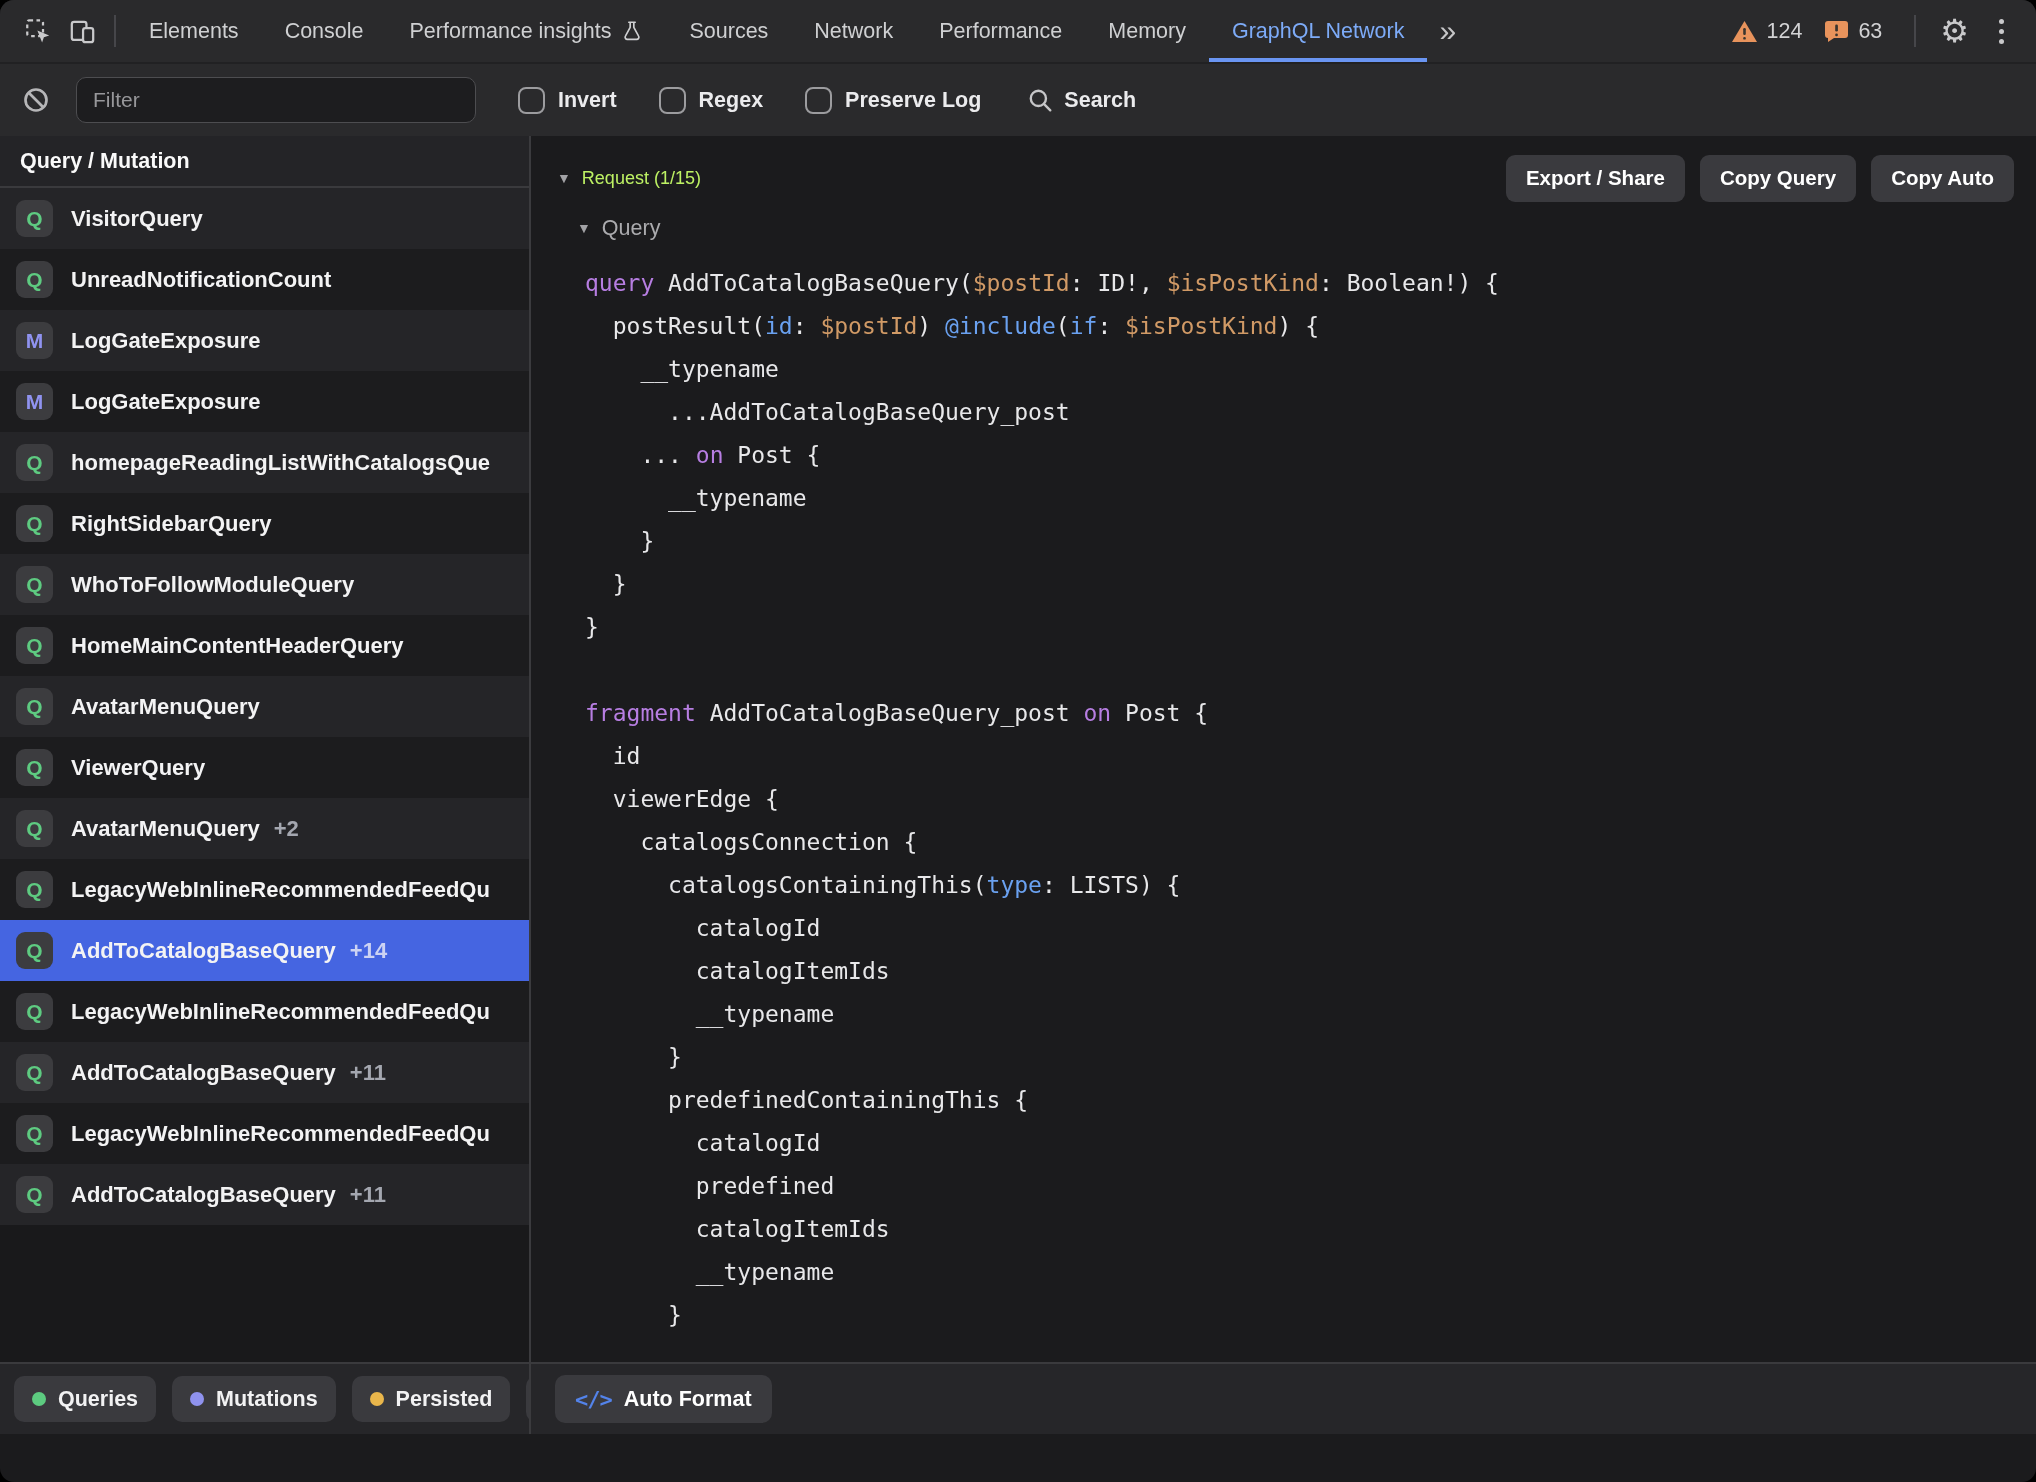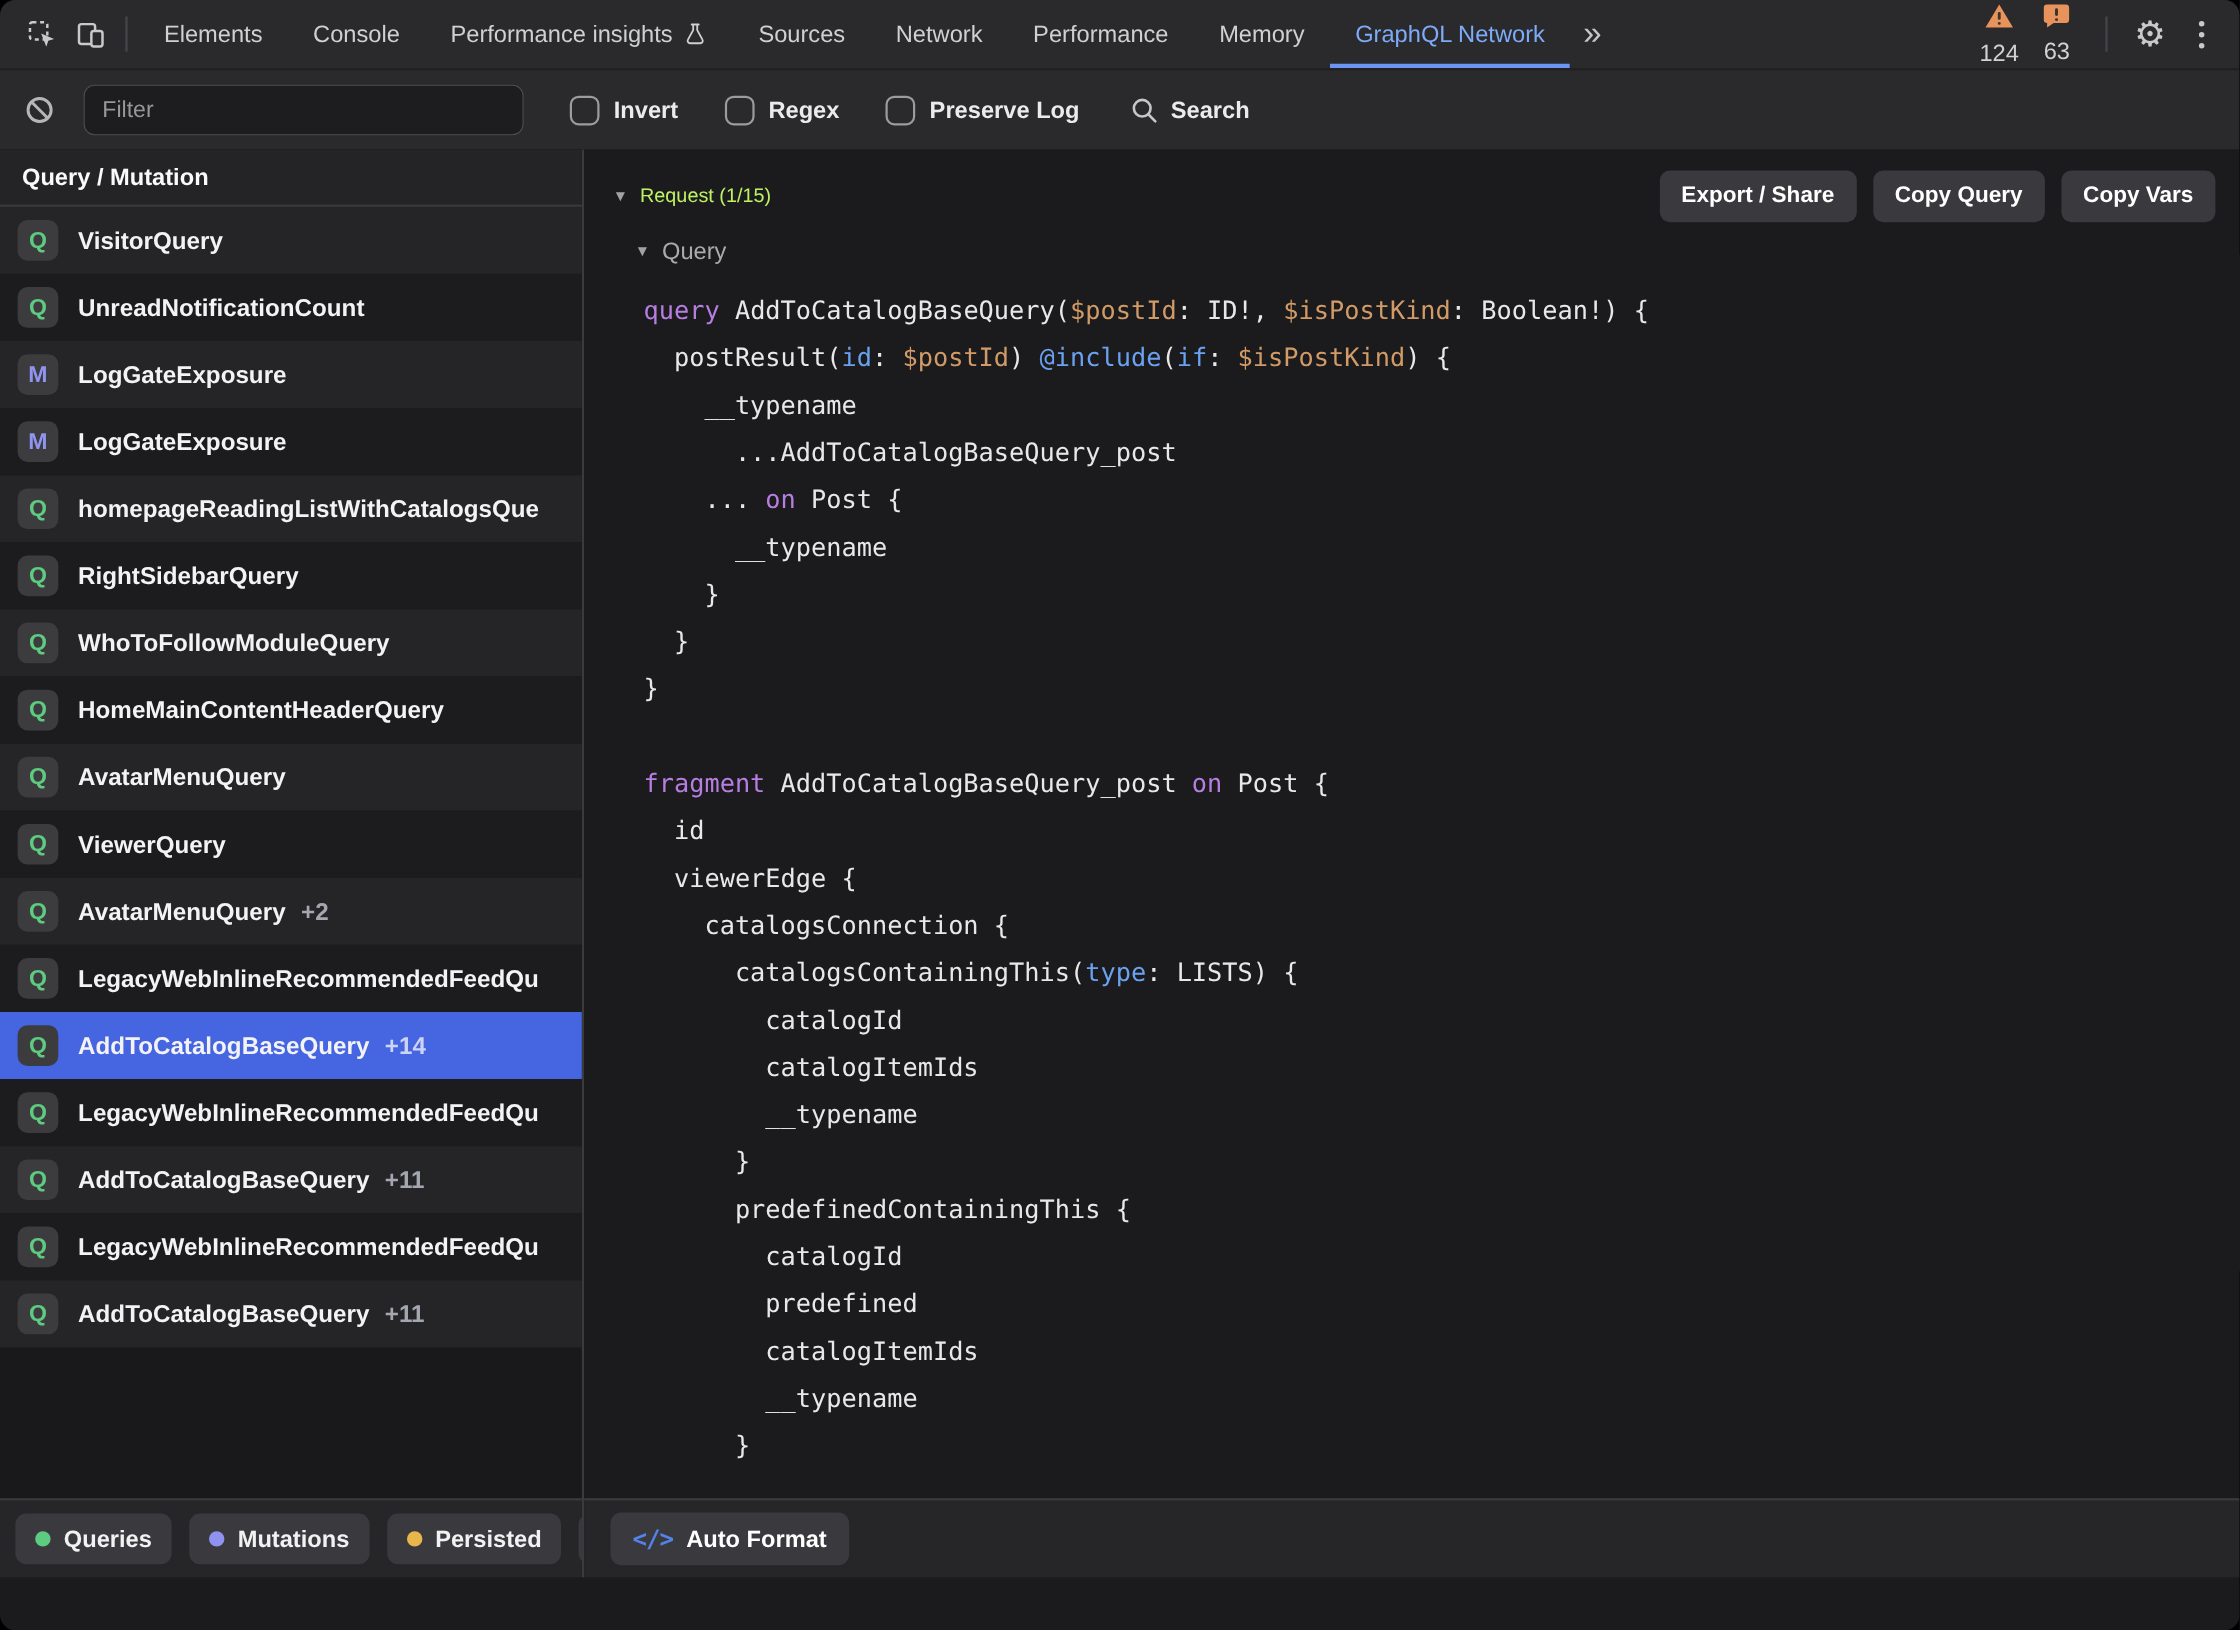--- a/index.html
+++ b/index.html
@@ -14,21 +14,21 @@
   .title { font-size:22px; font-weight:bold; color:#d6d6d8; }
 
   
   .tabbar { height:62px; background:#2a2a2c; display:flex; align-items:center; padding-left:16px; }
   .icon-btn { display:flex; align-items:center; justify-content:center; width:44px; height:44px; color:#c9c9cb; }
   .vdiv { width:2px; height:32px; background:#46464a; margin:0 10px; flex:none; }
   .tab { height:62px; display:flex; align-items:center; padding:0 23px; color:#cfd0d2; font-size:21.5px; gap:10px; white-space:nowrap; }
   .tab.selected { color:#7dabf8; box-shadow: inset 0 -4px 0 #6a95f2; }
   .more { color:#c6c6c8; font-size:30px; padding:0 12px; }
   .right-cluster { margin-left:auto; display:flex; align-items:center; padding-right:16px; }
-  .badge-group { display:flex; align-items:center; gap:9px; margin-right:22px;flex-direction:column; }
+  .badge-group { display:flex; align-items:center; gap:9px; margin-right:22px; }
   .count { color:#d2d2d4; font-size:21.5px; }
   .gear { font-size:32px; color:#c9c9cb; padding:0 14px; line-height:1; }
   .dots { display:flex; flex-direction:column; gap:5px; padding:0 16px; }
   .dots span { width:5px; height:5px; border-radius:50%; background:#c9c9cb; }
 
   
   .filterbar { height:74px; background:#2a2a2c; border-top:2px solid #212123; display:flex; align-items:center; }
   .block-icon { margin-left:22px; flex:none; display:flex; }
   .filter-input { margin-left:26px; width:400px; height:46px; background:#1d1d1f; border:1.5px solid #4d4d50; border-radius:10px; color:#e8e8ea; font-size:21px; padding:0 16px; outline:none; font-family:"Liberation Sans", sans-serif; }
   .filter-input::placeholder { color:#97979a; }
@@ -286,21 +286,21 @@
 
     <div class="detail">
 
       <div class="detail-body">
         <div class="request-row">
           <span class="tri">▼</span>
           <span class="req-label">Request (1/15)</span>
           <div class="req-buttons">
             <button class="dbtn">Export / Share</button>
             <button class="dbtn">Copy Query</button>
-            <button class="dbtn">Copy Vars</button>
+            <button class="dbtn">Copy Auto</button>
           </div>
         </div>
         <div class="query-row">
           <span class="tri">▼</span>
           <span class="q-label">Query</span>
         </div>
         <div class="code-block">
             <div class="code-line"><span class="tok-kw">query</span><span class="tok-pl"> AddToCatalogBaseQuery(</span><span class="tok-var">$postId</span><span class="tok-pl">: ID!, </span><span class="tok-var">$isPostKind</span><span class="tok-pl">: Boolean!) {</span></div>
             <div class="code-line"><span class="tok-pl">  postResult(</span><span class="tok-attr">id</span><span class="tok-pl">: </span><span class="tok-var">$postId</span><span class="tok-pl">) </span><span class="tok-attr">@include</span><span class="tok-pl">(</span><span class="tok-attr">if</span><span class="tok-pl">: </span><span class="tok-var">$isPostKind</span><span class="tok-pl">) {</span></div>
             <div class="code-line"><span class="tok-pl">    __typename</span></div>

